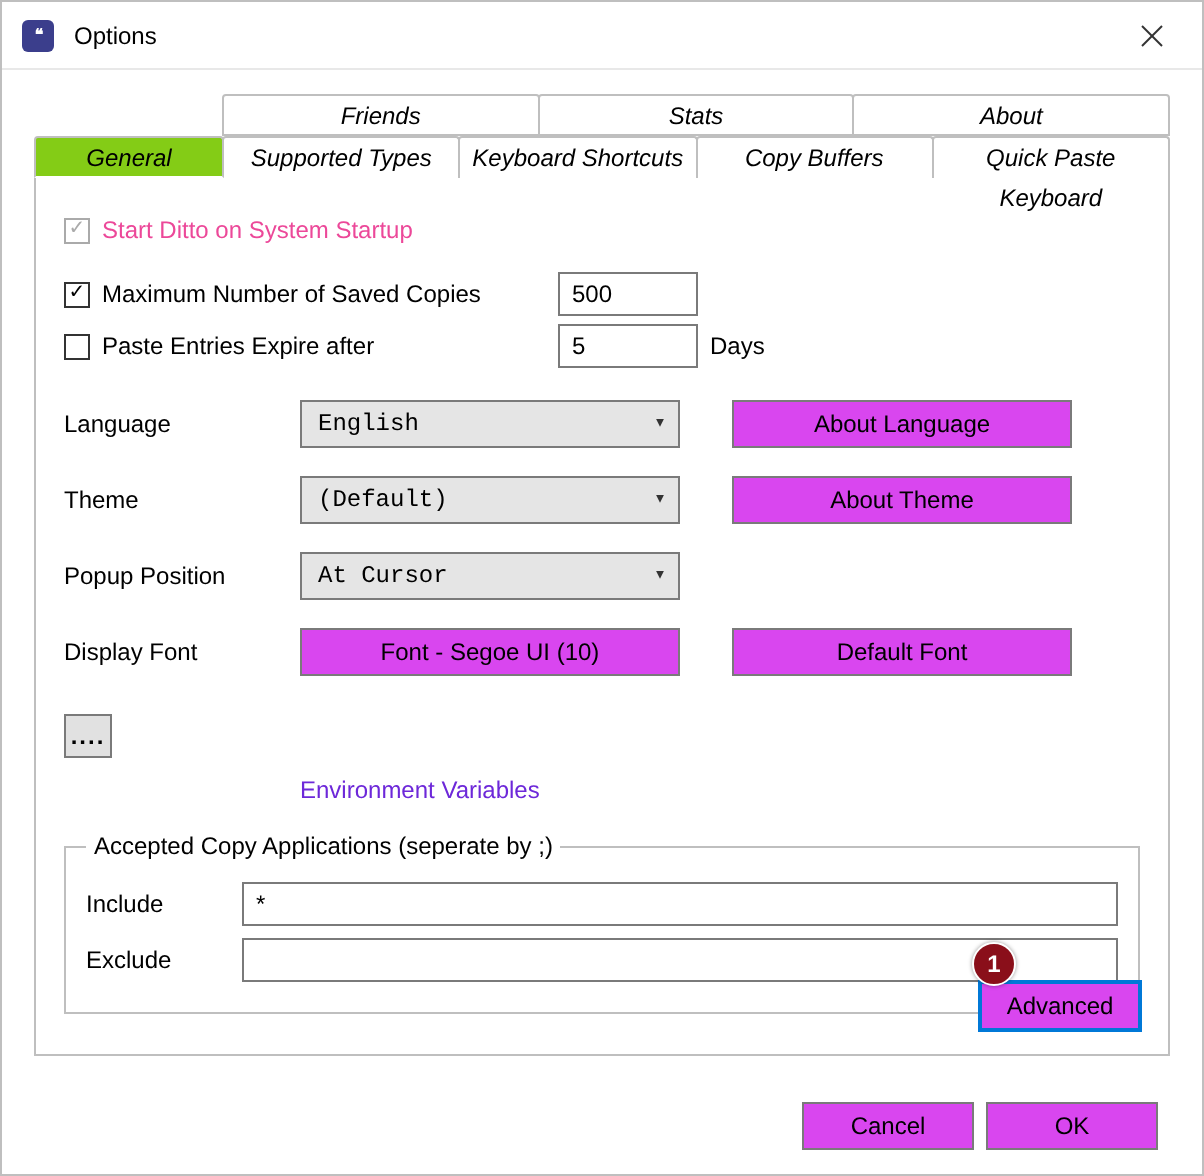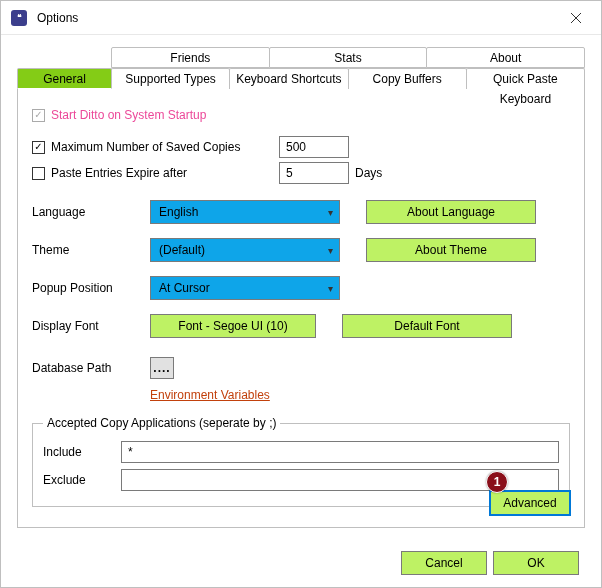--- a/index.html
+++ b/index.html
@@ -40,20 +40,21 @@
     width: 30px; height: 24px;
     display: flex; align-items: center; justify-content: center;
     cursor: pointer;
   }
   .titlebar .close svg { stroke: #333; stroke-width: 1; }
   .tab-area {
     margin: 12px 16px 0 16px;
   }
   .tab-row {
     display: flex;
+    font-style: italic;
   }
   .tab {
     flex: 1;
     height: 21px;
     line-height: 20px;
     text-align: center;
     font-size: 12px;
     border: 1px solid #bfbfbf;
     border-bottom: none;
     background: #fff;
@@ -100,45 +101,46 @@
   .label-col { width: 110px; }
   .num-input {
     width: 70px; height: 22px;
     border: 1px solid #7a7a7a;
     padding: 0 6px;
     font-family: inherit; font-size: 12px;
   }
   .select {
     height: 24px;
     border: 1px solid #7a7a7a;
-    background: #0ea5e9;
+    background: #e5e5e5;
     display: flex; align-items: center; justify-content: space-between;
     padding: 0 6px 0 8px;
     font-size: 12px;
     cursor: pointer;
+    font-family: Liberation Mono, monospace;
   }
   .select .chev { font-size: 10px; color: #333; }
   .btn {
     height: 24px;
     border: 1px solid #7a7a7a;
-    background: #bef264;
+    background: #d946ef;
     display: inline-flex; align-items: center; justify-content: center;
     font-size: 12px;
     padding: 0 10px;
     cursor: pointer;
   }
   .btn.wide { width: 170px; }
   .txt-input {
     height: 22px;
     border: 1px solid #7a7a7a;
     background: #fff;
     padding: 0 6px;
     font-family: inherit; font-size: 12px;
   }
-  .link { color: #c2410c; text-decoration: underline; cursor: pointer; }
+  .link { color: #6d28d9; cursor: pointer; }
   fieldset.group {
     border: 1px solid #bfbfbf;
     margin: 10px 0 0 0;
     padding: 8px 10px 12px 10px;
   }
   fieldset.group legend { font-size: 12px; padding: 0 4px; }
   .footer {
     position: absolute;
     bottom: 12px; right: 22px;
     display: flex; gap: 6px;
@@ -244,27 +246,26 @@
       <div class="form-row" style="margin-top:6px">
         <div class="label-col">Popup Position</div>
         <div class="select" style="width:190px">
           <span>At Cursor</span>
           <span class="chev">▾</span>
         </div>
       </div>
 
       <div class="form-row" style="margin-top:6px">
         <div class="label-col">Display Font</div>
-        <div class="btn" style="width:166px">Font - Segoe UI (10)</div>
+        <div class="btn" style="width:190px">Font - Segoe UI (10)</div>
         <div style="width:10px"></div>
         <div class="btn wide">Default Font</div>
       </div>
 
       <div class="form-row" style="margin-top:10px">
-        <div class="label-col">Database Path</div>
         <div class="ellipsis-btn">....</div>
       </div>
 
       <div class="form-row" style="height:22px">
         <div class="label-col"></div>
         <span class="link">Environment Variables</span>
       </div>
 
       <fieldset class="group">
         <legend>Accepted Copy Applications (seperate by ;)</legend>

